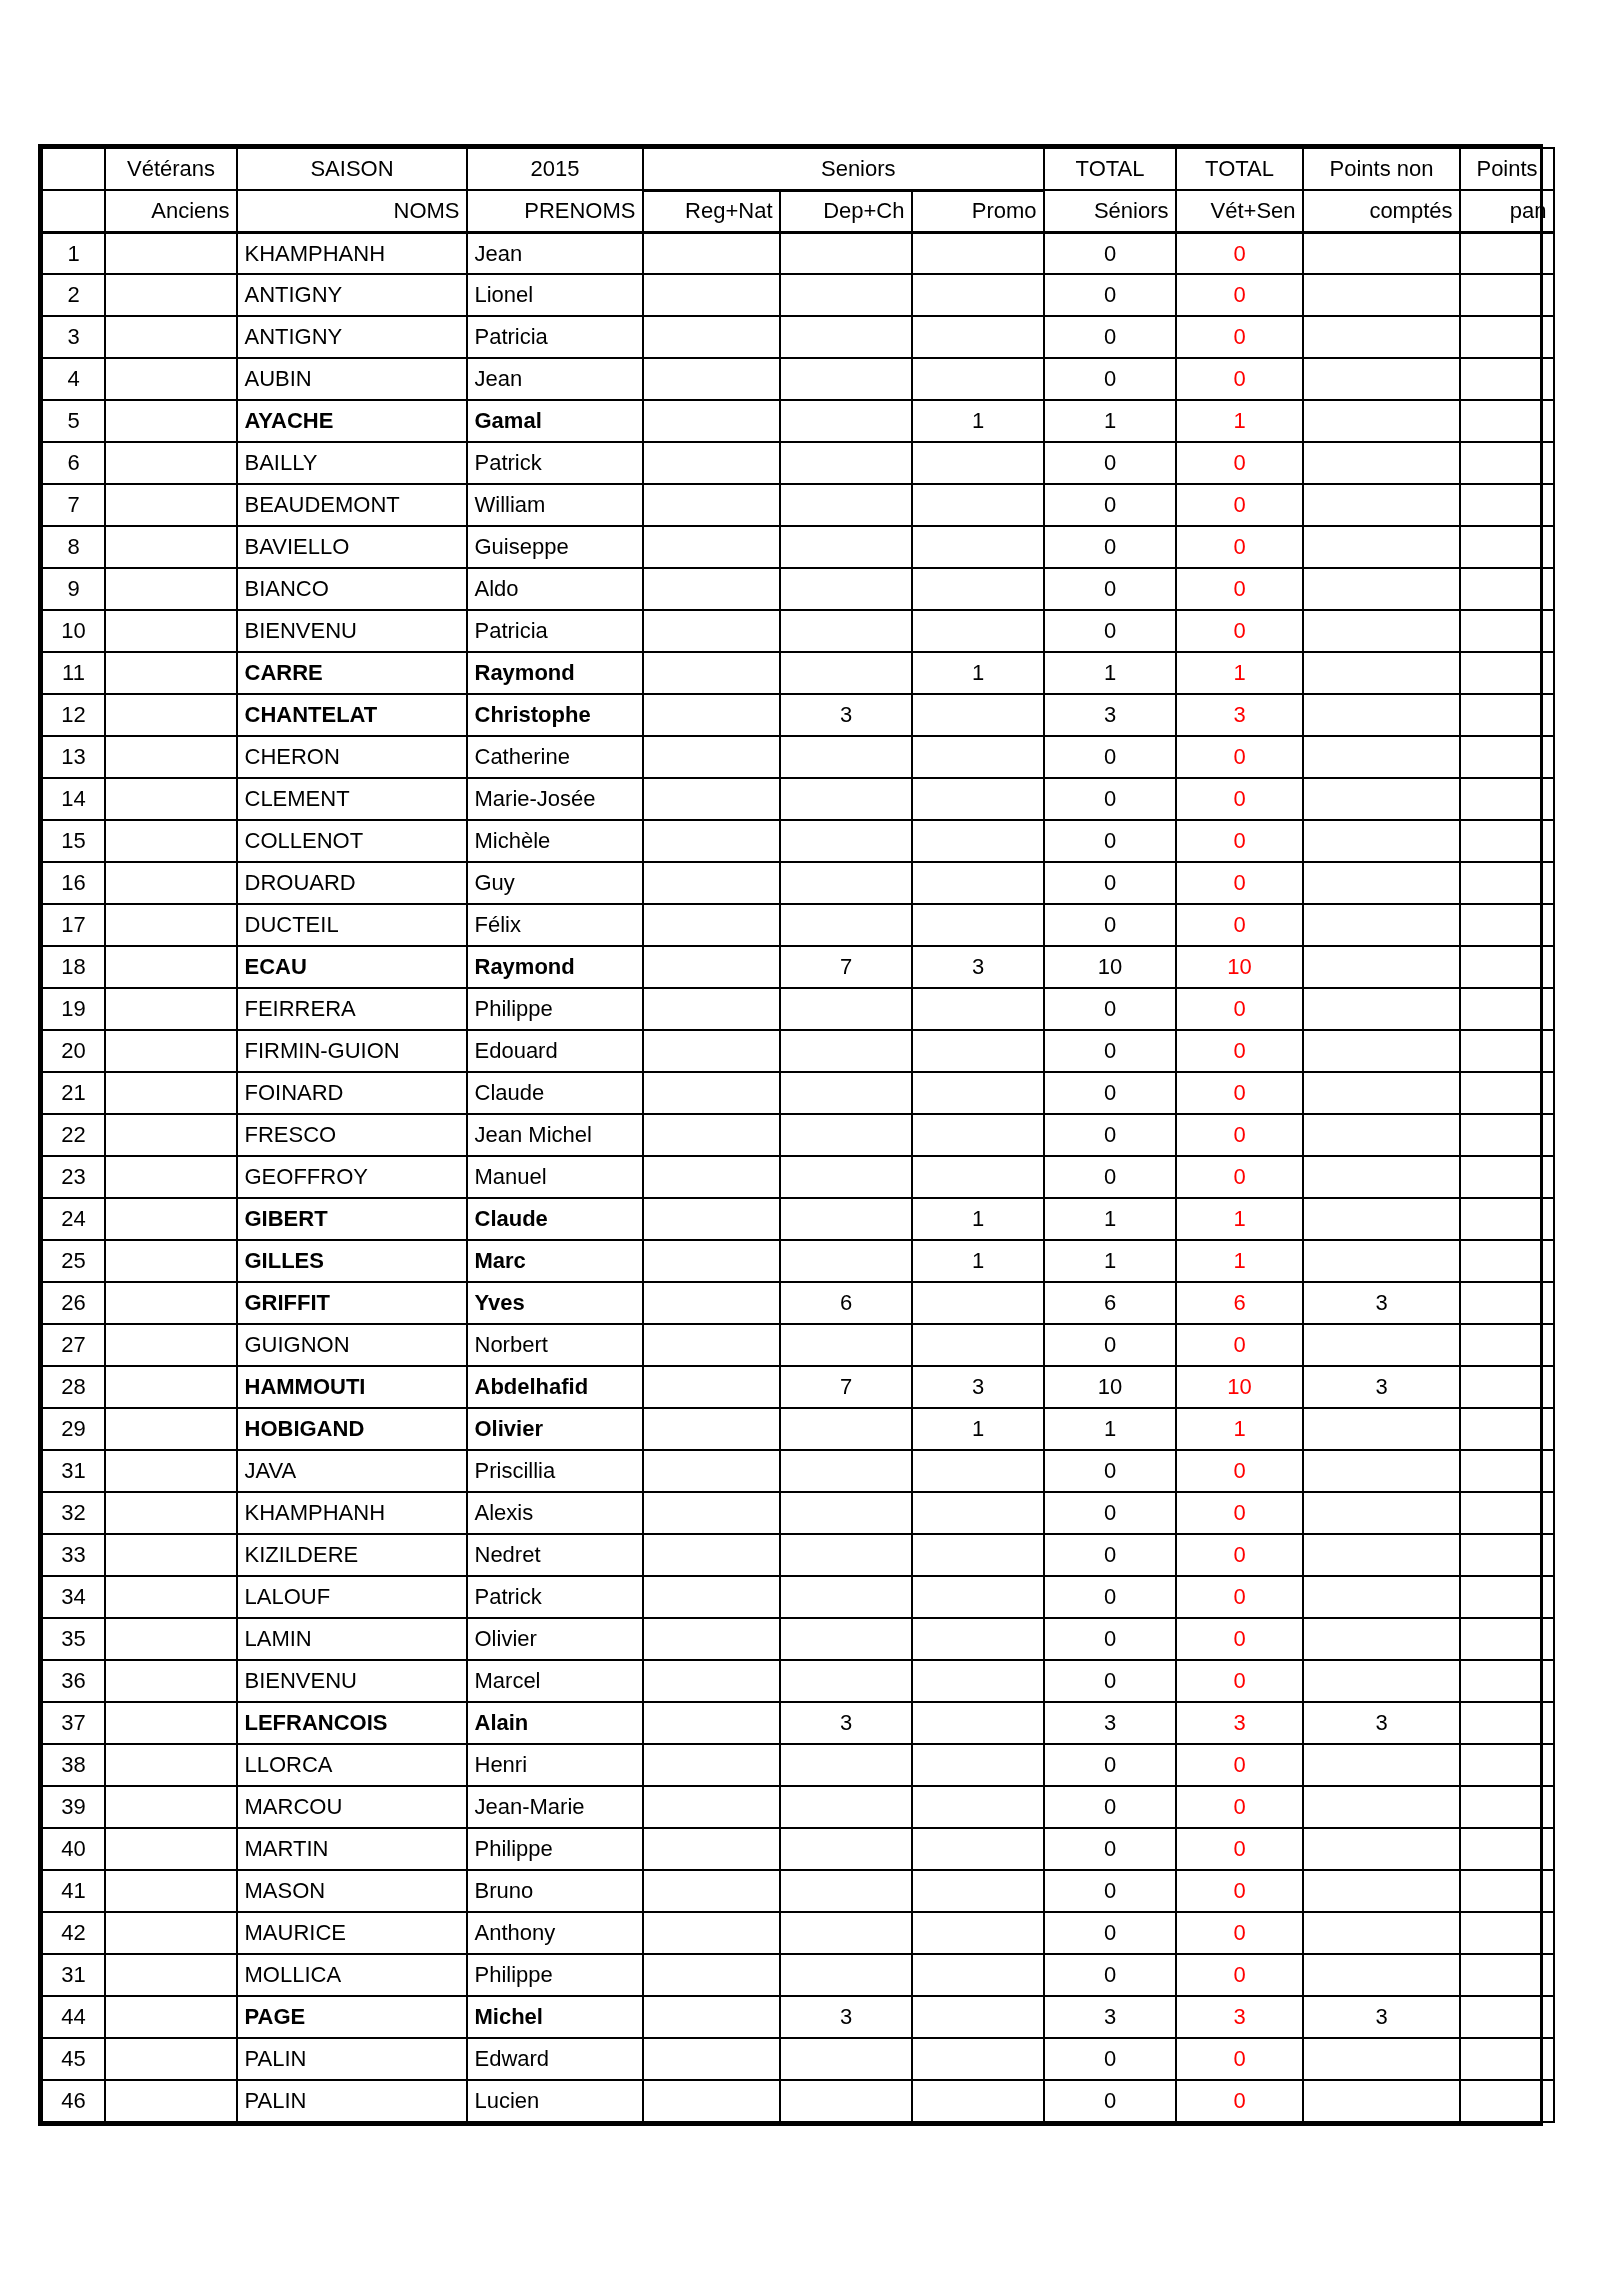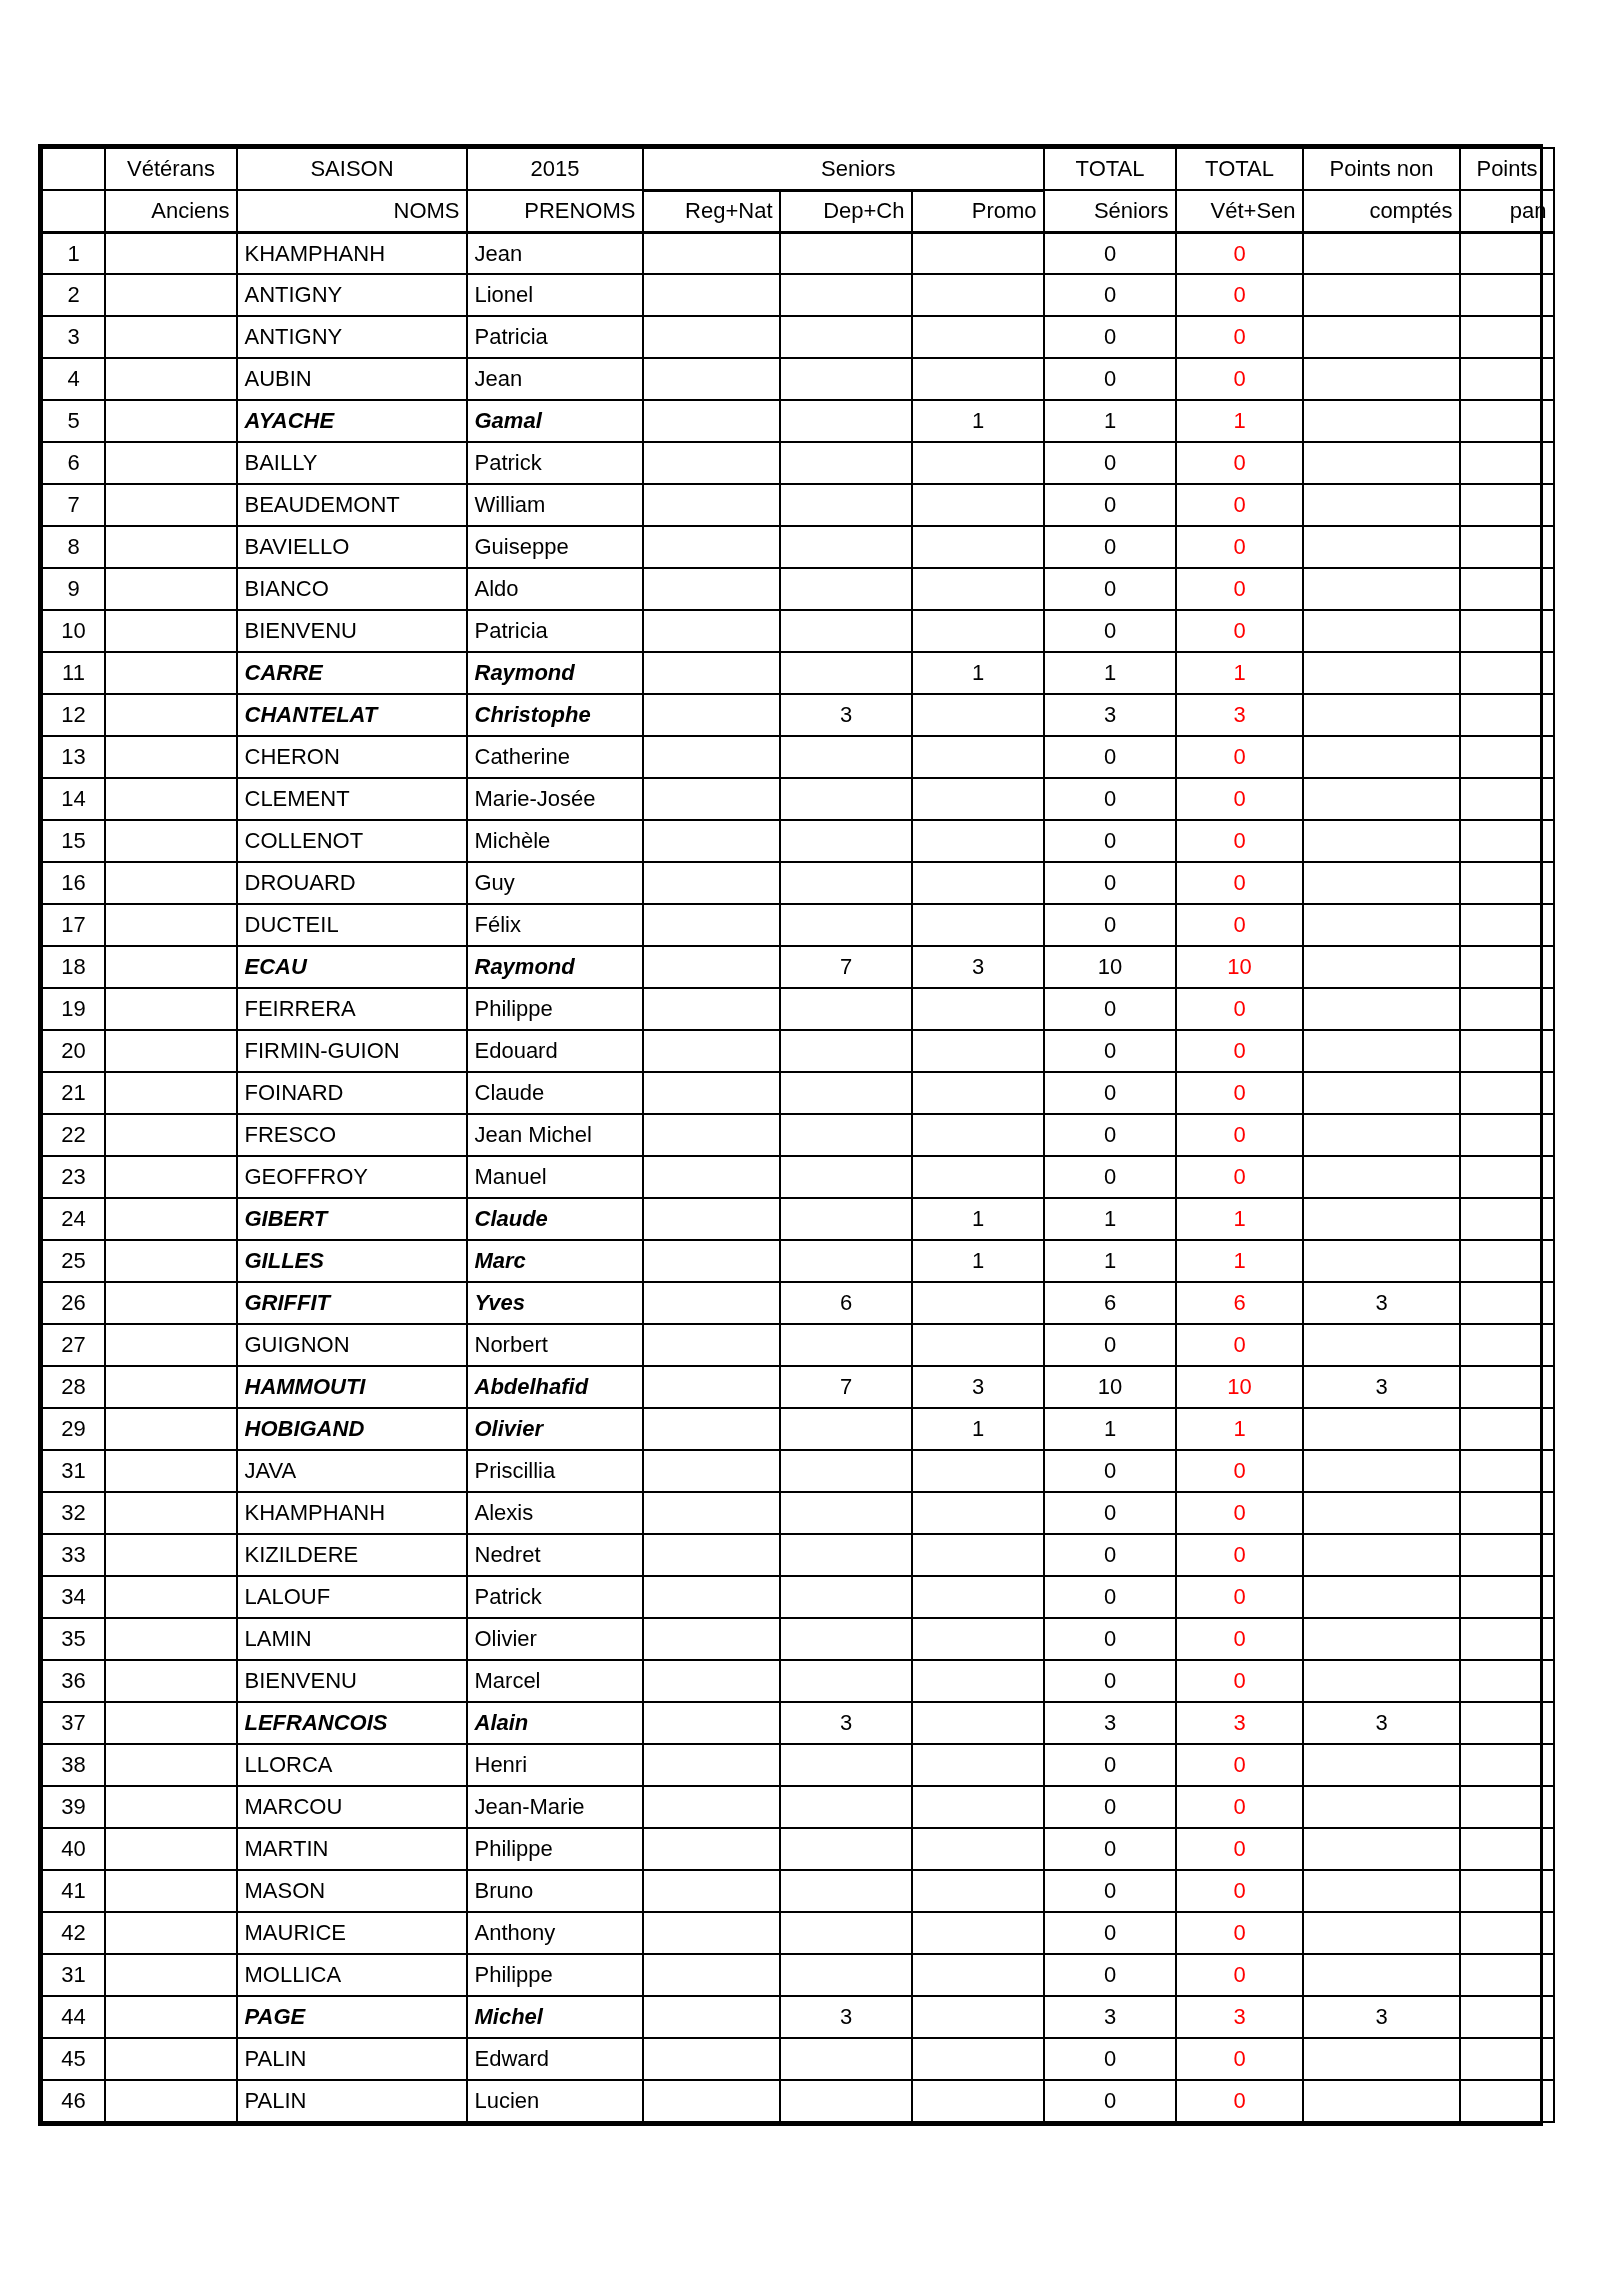--- a/index.html
+++ b/index.html
@@ -70,21 +70,21 @@
   
   thead tr.hdr2 td { border-bottom: 3.3px solid #000000; text-align: right; }
   thead tr.hdr1 td.seniors-span { border-bottom: 3.3px solid #000000; padding-left: 36px; }
 
   tbody td { text-align: center; }
   tbody td.idx { text-align: center; }
   tbody td.nom,
   tbody td.pre { text-align: left; }
 
   tbody tr.bold td.nom,
-  tbody tr.bold td.pre { font-weight: bold; font-style: italic; }
+  tbody tr.bold td.pre { font-weight: bold; }
 
   td.red { color: #ff0000; }
 </style>
 </head>
 <body>
 
 <div class="page">
   <div class="table-wrap">
     <table class="sheet">
       <colgroup>

